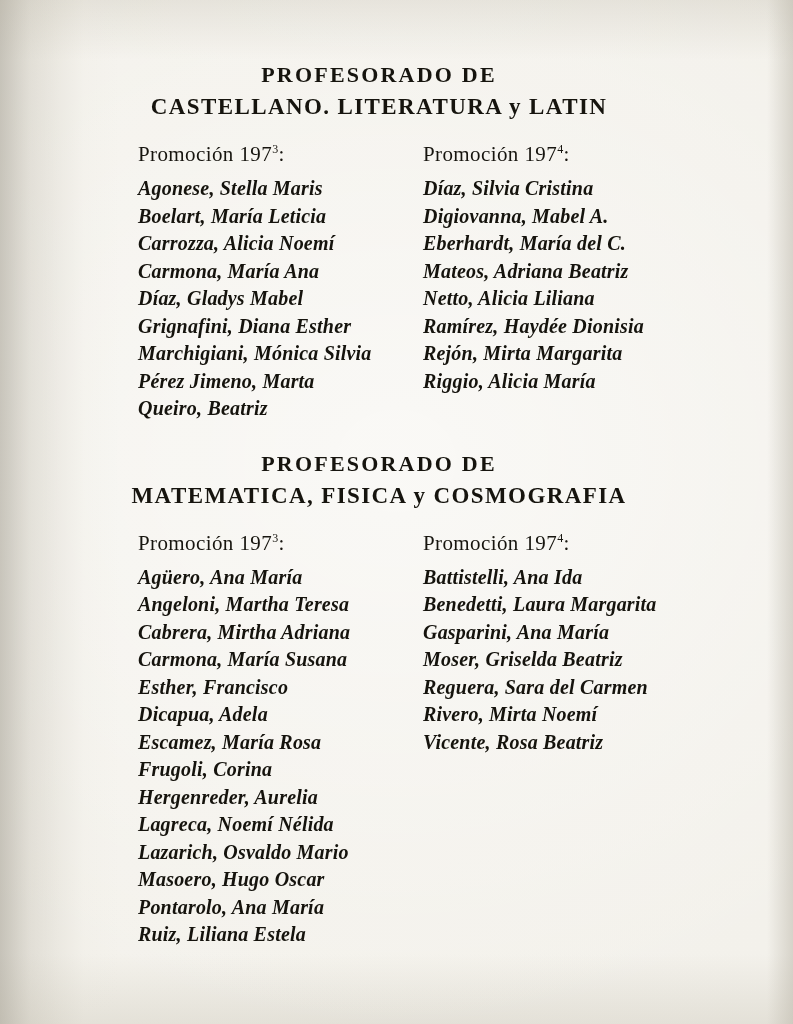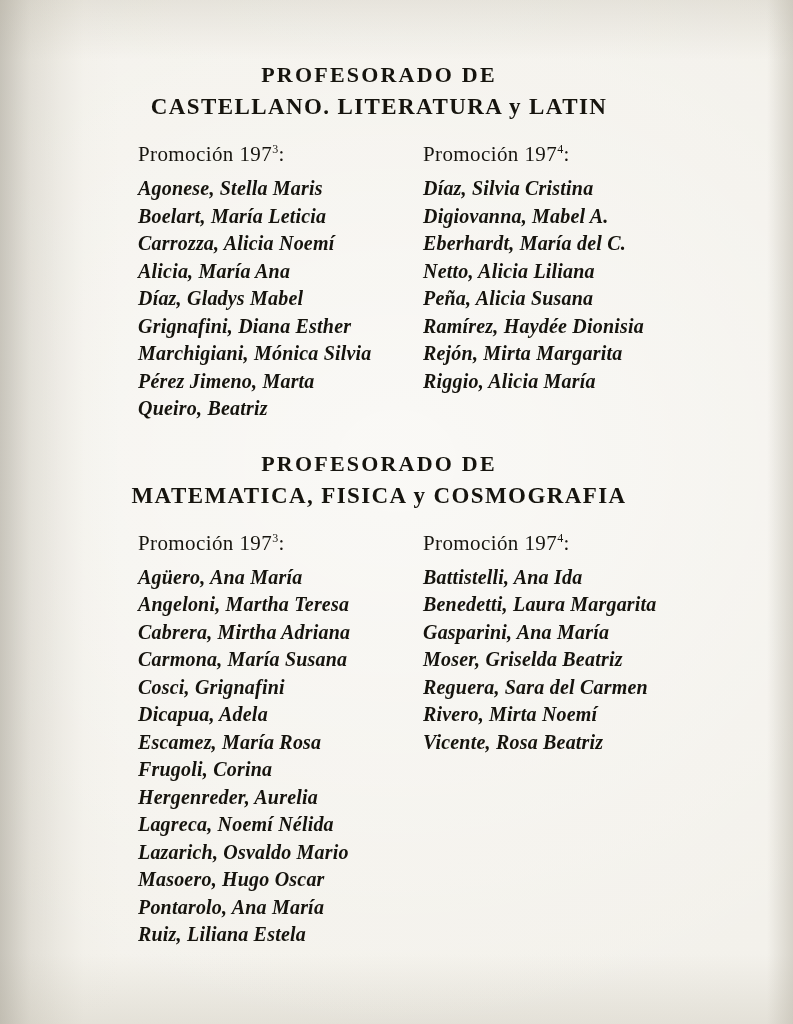--- a/index.html
+++ b/index.html
@@ -136,37 +136,37 @@
         <div class="section-title title-line-2">CASTELLANO. LITERATURA y LATIN</div>
       </div>
 
       <div class="columns sect-1-cols">
         <div class="col">
           <div class="promo"><span>Promoción 197</span><sup>3</sup>:</div>
           <ul class="names">
             <li>Agonese, Stella Maris</li>
             <li>Boelart, María Leticia</li>
             <li>Carrozza, Alicia Noemí</li>
-            <li>Alicia, María Ana</li>
+            <li>Carmona, María Ana</li>
             <li>Díaz, Gladys Mabel</li>
             <li>Grignafini, Diana Esther</li>
             <li>Marchigiani, Mónica Silvia</li>
             <li>Pérez Jimeno, Marta</li>
             <li>Queiro, Beatriz</li>
           </ul>
         </div>
 
         <div class="col right">
           <div class="promo"><span>Promoción 197</span><sup>4</sup>:</div>
           <ul class="names">
             <li>Díaz, Silvia Cristina</li>
             <li>Digiovanna, Mabel A.</li>
             <li>Eberhardt, María del C.</li>
+            <li>Mateos, Adriana Beatriz</li>
             <li>Netto, Alicia Liliana</li>
-            <li>Peña, Alicia Susana</li>
             <li>Ramírez, Haydée Dionisia</li>
             <li>Rejón, Mirta Margarita</li>
             <li>Riggio, Alicia María</li>
           </ul>
         </div>
       </div>
     </div>
 
     <div class="section">
       <div class="sect-2-titles">
@@ -175,21 +175,21 @@
       </div>
 
       <div class="columns sect-2-cols">
         <div class="col">
           <div class="promo"><span>Promoción 197</span><sup>3</sup>:</div>
           <ul class="names">
             <li>Agüero, Ana María</li>
             <li>Angeloni, Martha Teresa</li>
             <li>Cabrera, Mirtha Adriana</li>
             <li>Carmona, María Susana</li>
-            <li>Cosci, Grignafini</li>
+            <li>Esther, Francisco</li>
             <li>Dicapua, Adela</li>
             <li>Escamez, María Rosa</li>
             <li>Frugoli, Corina</li>
             <li>Hergenreder, Aurelia</li>
             <li>Lagreca, Noemí Nélida</li>
             <li>Lazarich, Osvaldo Mario</li>
             <li>Masoero, Hugo Oscar</li>
             <li>Pontarolo, Ana María</li>
             <li>Ruiz, Liliana Estela</li>
           </ul>

